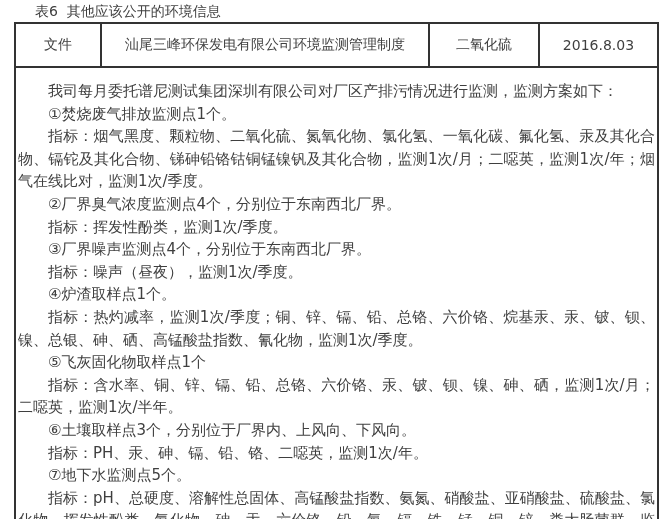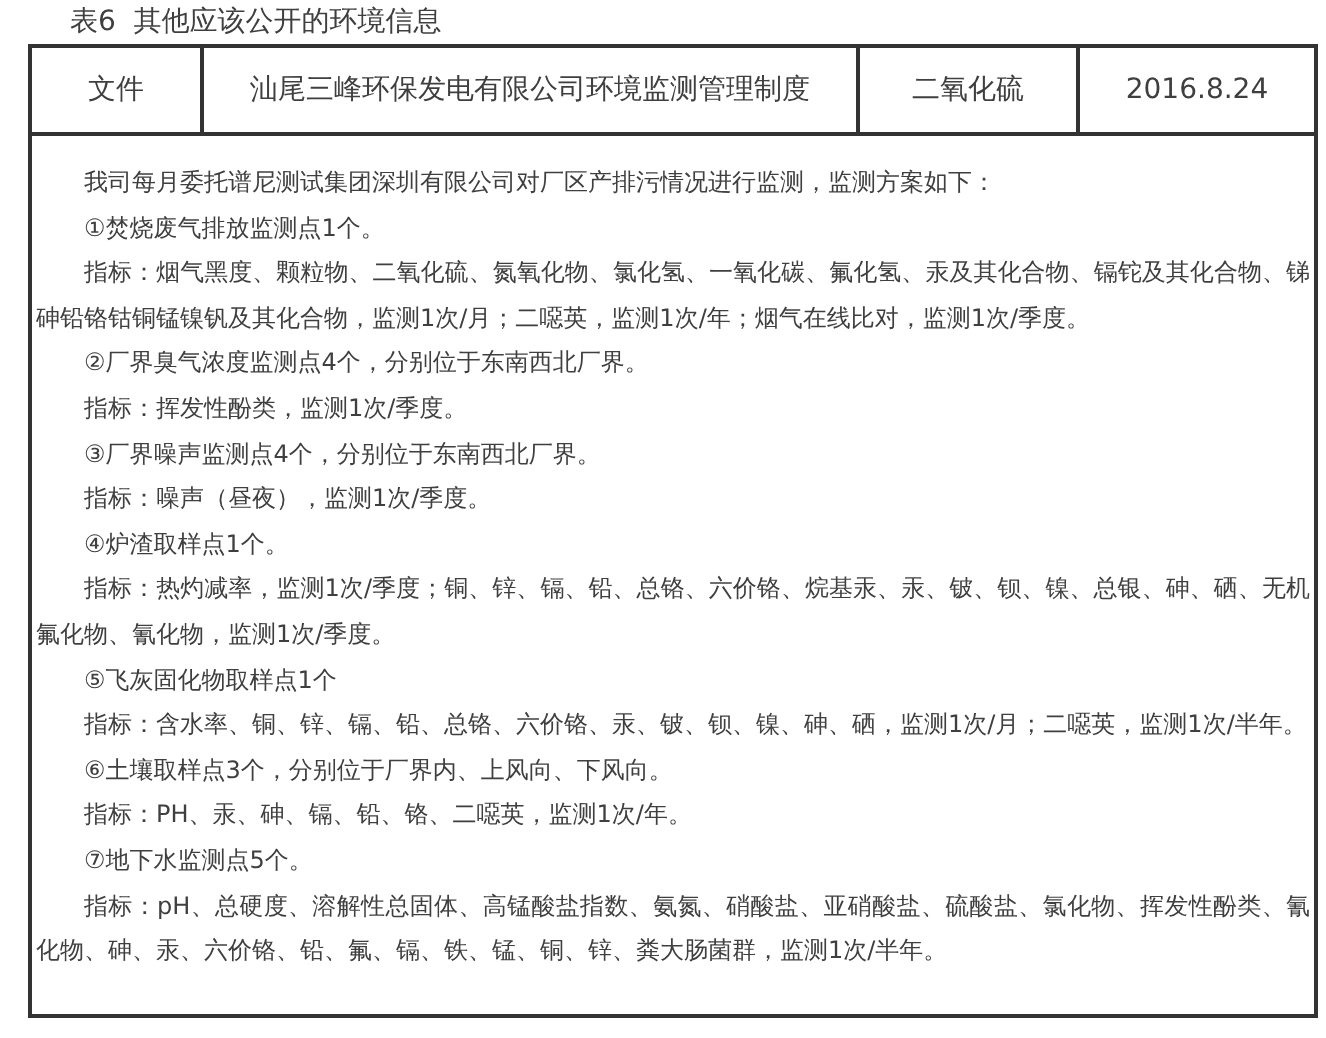--- a/index.html
+++ b/index.html
@@ -30,21 +30,21 @@
     border: 2px solid #333333;
     font-size: 14px;
     color: #3f3f3f;
     padding: 12px 2px;
   }
   td.hdr { text-align: center; vertical-align: middle; height: 25px; white-space: nowrap; }
   td.docnum { text-align: center; vertical-align: middle; height: 26px; }
   td.body-cell { vertical-align: top; padding: 4px 2px 4px 2px; }
   .para {
     margin: 0;
-    font-size: 12px;
+    font-size: 15px;
     line-height: 22.6px;
     text-indent: 2em;
     text-align: justify;
     color: #3f3f3f;
   }
 </style>
 </head>
 <body>
 
 <div class="page">
@@ -56,33 +56,33 @@
       <col style="width:86px">
       <col style="width:328px">
       <col style="width:110px">
       <col style="width:119px">
     </colgroup>
     <tbody>
         <tr>
       <td class="hdr">文件</td>
       <td class="hdr">汕尾三峰环保发电有限公司环境监测管理制度</td>
       <td class="hdr">二氧化硫</td>
-      <td class="hdr">2016.8.24</td>
+      <td class="hdr">2016.8.03</td>
     </tr>
     <tr>
       <td class="body-cell" colspan="4">
         <p class="para">我司每月委托谱尼测试集团深圳有限公司对厂区产排污情况进行监测，监测方案如下：</p>
         <p class="para">①焚烧废气排放监测点1个。</p>
         <p class="para">指标：烟气黑度、颗粒物、二氧化硫、氮氧化物、氯化氢、一氧化碳、氟化氢、汞及其化合物、镉铊及其化合物、锑砷铅铬钴铜锰镍钒及其化合物，监测1次/月；二噁英，监测1次/年；烟气在线比对，监测1次/季度。</p>
         <p class="para">②厂界臭气浓度监测点4个，分别位于东南西北厂界。</p>
         <p class="para">指标：挥发性酚类，监测1次/季度。</p>
         <p class="para">③厂界噪声监测点4个，分别位于东南西北厂界。</p>
         <p class="para">指标：噪声（昼夜），监测1次/季度。</p>
         <p class="para">④炉渣取样点1个。</p>
-        <p class="para">指标：热灼减率，监测1次/季度；铜、锌、镉、铅、总铬、六价铬、烷基汞、汞、铍、钡、镍、总银、砷、硒、无机氟化物、氰化物，监测1次/季度。</p>
+        <p class="para">指标：热灼减率，监测1次/季度；铜、锌、镉、铅、总铬、六价铬、烷基汞、汞、铍、钡、镍、总银、砷、硒、高锰酸盐指数、氰化物，监测1次/季度。</p>
         <p class="para">⑤飞灰固化物取样点1个</p>
         <p class="para">指标：含水率、铜、锌、镉、铅、总铬、六价铬、汞、铍、钡、镍、砷、硒，监测1次/月；二噁英，监测1次/半年。</p>
         <p class="para">⑥土壤取样点3个，分别位于厂界内、上风向、下风向。</p>
         <p class="para">指标：PH、汞、砷、镉、铅、铬、二噁英，监测1次/年。</p>
         <p class="para">⑦地下水监测点5个。</p>
         <p class="para">指标：pH、总硬度、溶解性总固体、高锰酸盐指数、氨氮、硝酸盐、亚硝酸盐、硫酸盐、氯化物、挥发性酚类、氰化物、砷、汞、六价铬、铅、氟、镉、铁、锰、铜、锌、粪大肠菌群，监测1次/半年。</p>
       </td>
     </tr>
   </tbody>
     </table>

